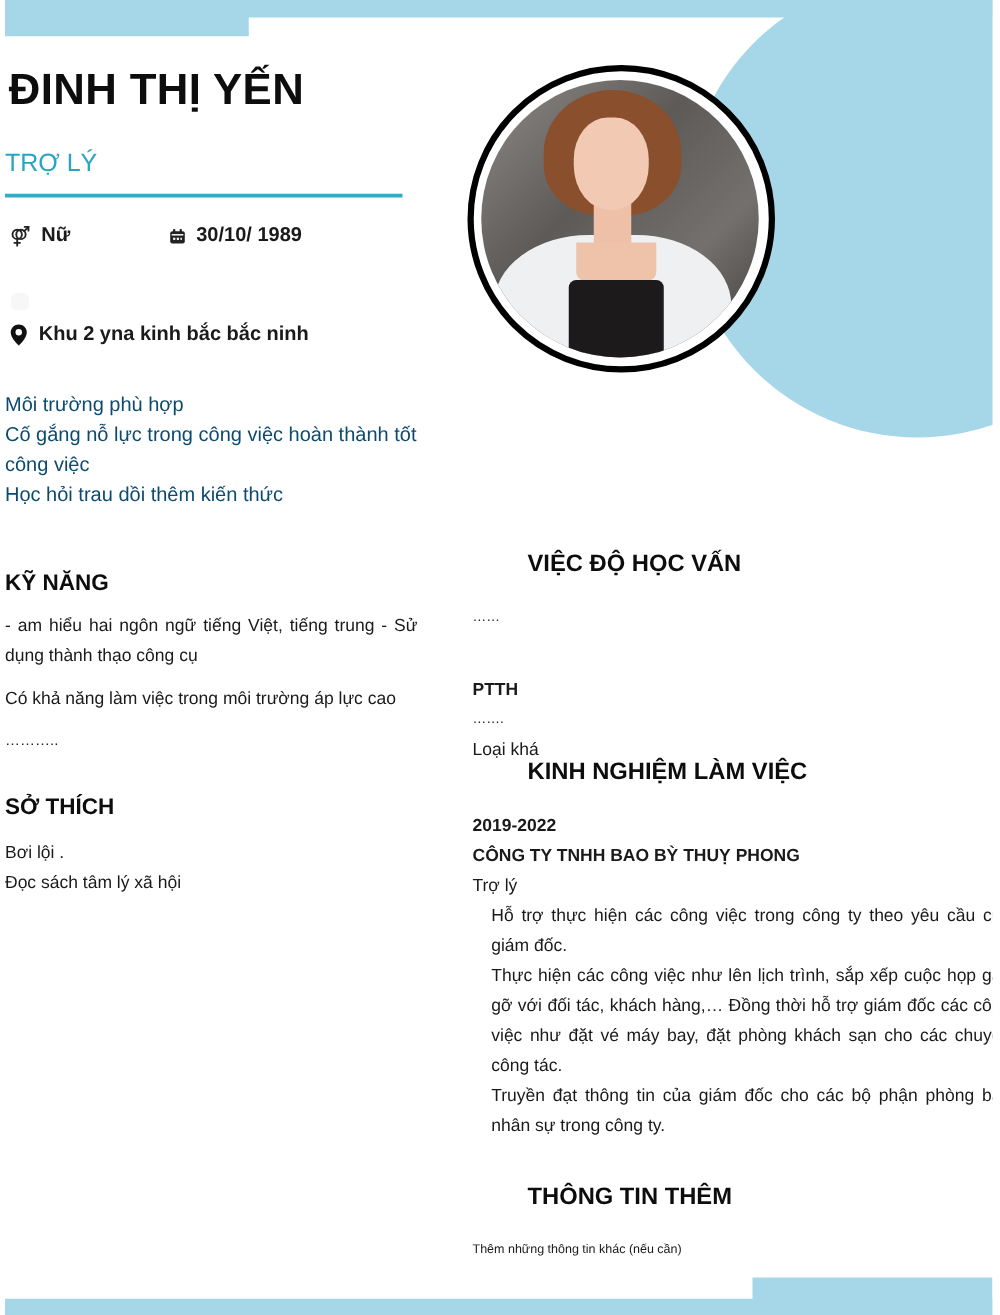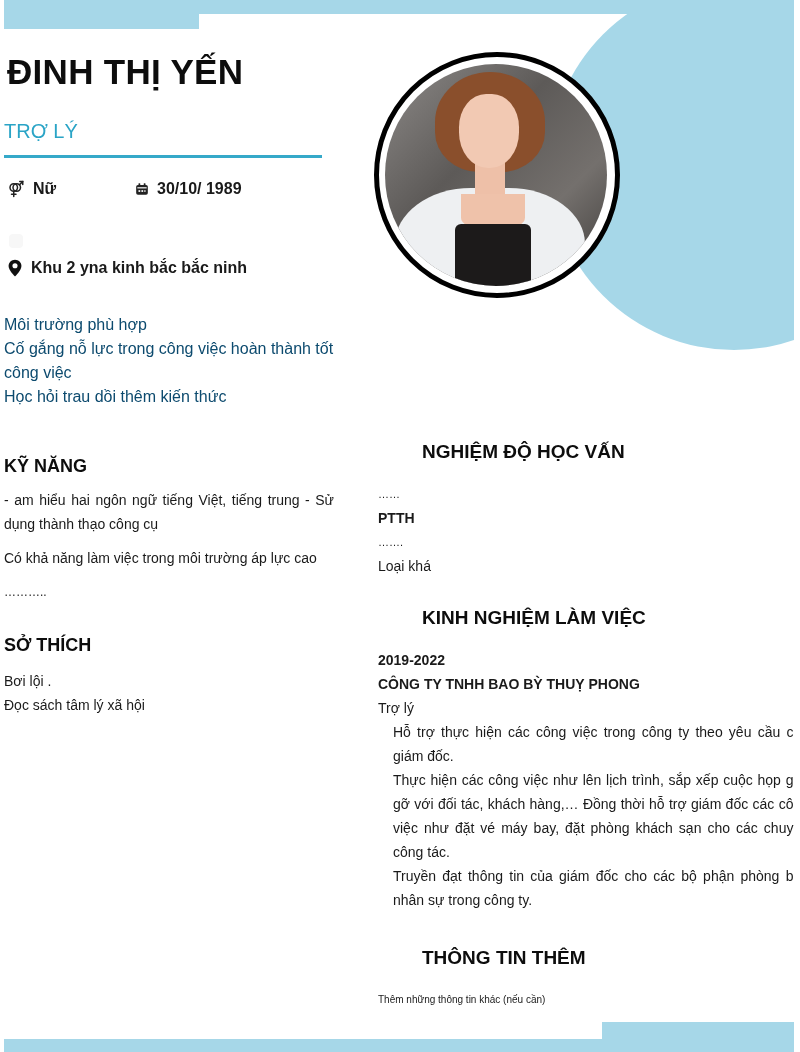--- a/index.html
+++ b/index.html
@@ -45,21 +45,21 @@
     .h-right { position: absolute; left: 418px; font-size: 19px; font-weight: bold; color: #0d0d0d; white-space: nowrap; }
 
     .body-text { position: absolute; font-size: 14px; line-height: 24px; color: #1a1a1a; }
     .skills-1 { left: 0; top: 488px; width: 330px; text-align: justify; }
     .skills-2 { left: 0; top: 546px; width: 360px; }
     .skills-3 { left: 0; top: 580px; font-size: 12px; }
     .hobbies { left: 0; top: 669px; width: 360px; }
 
     .edu { position: absolute; left: 374px; top: 482px; width: 400px; font-size: 14px; line-height: 24px; color: #1a1a1a; }
     .edu .dots { font-size: 11px; }
-    .edu .bold { font-weight: bold; }
+    .edu .bold { font-weight: bold; margin-top: 33px; }
 
     .exp { position: absolute; left: 374px; top: 648px; width: 416px; font-size: 14px; line-height: 24px; color: #1a1a1a; }
     .exp .bold { font-weight: bold; }
     .exp .duty { padding-left: 15px; text-align: justify; width: 431px; white-space: normal; }
 
     .more-text { position: absolute; left: 374px; top: 988px; font-size: 10px; line-height: 24px; color: #1a1a1a; }
   </style>
 </head>
 <body>
 
@@ -136,21 +136,21 @@
   <div class="body-text skills-1">- am hiểu hai ngôn ngữ tiếng Việt, tiếng trung  - Sử dụng thành thạo công cụ</div>
   <div class="body-text skills-2">Có khả năng làm việc trong môi trường áp lực cao</div>
   <div class="body-text skills-3">………..</div>
 
   <div class="h-left" style="top:635px;">SỞ THÍCH</div>
   <div class="body-text hobbies">
     <div>Bơi lội .</div>
     <div>Đọc sách tâm lý xã hội</div>
   </div>
 
-  <div class="h-right" style="top:441px;">NGHIỆM ĐỘ HỌC VẤN</div>
+  <div class="h-right" style="top:441px;">VIỆC ĐỘ HỌC VẤN</div>
   <div class="edu">
     <div class="dots">……</div>
     <div class="bold">PTTH</div>
     <div class="dots">…….</div>
     <div>Loại khá</div>
   </div>
 
   <div class="h-right" style="top:607px;">KINH NGHIỆM LÀM VIỆC</div>
   <div class="exp">
     <div class="bold">2019-2022</div>

